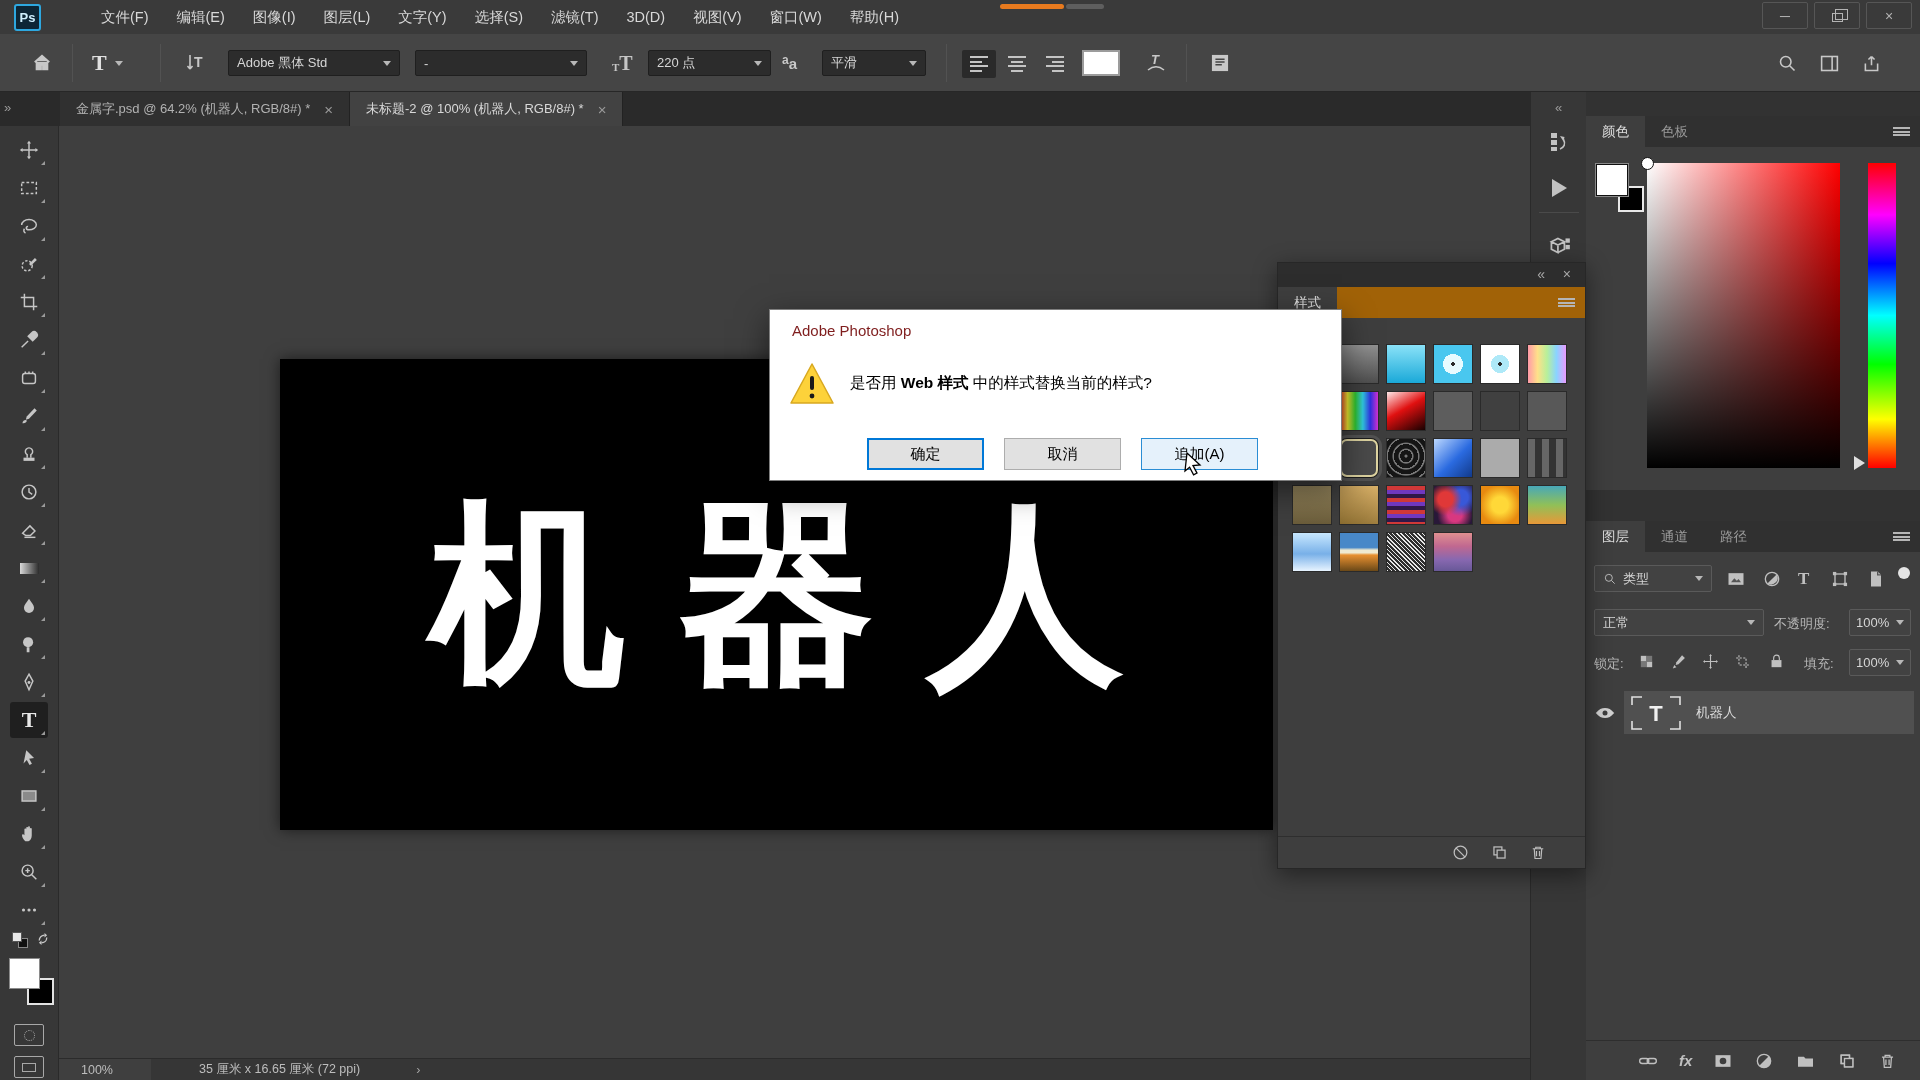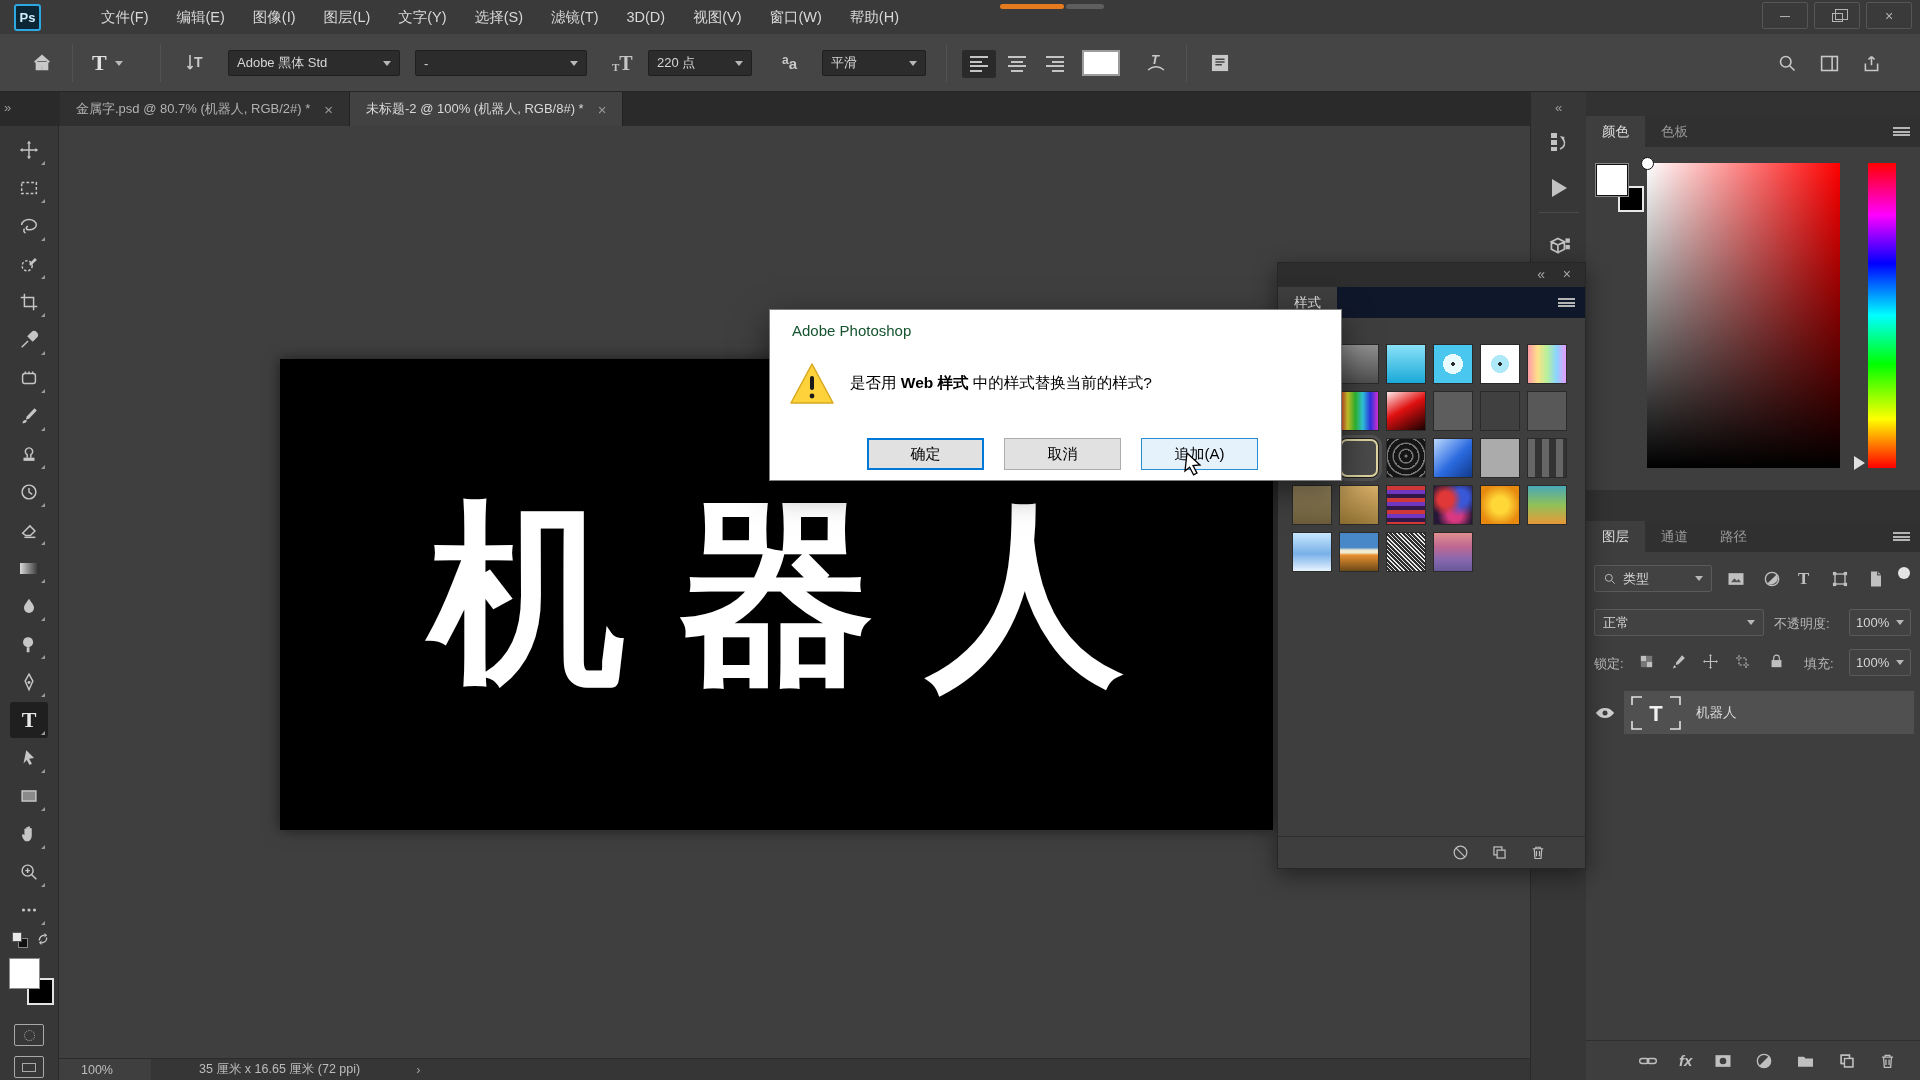--- a/index.html
+++ b/index.html
@@ -120,21 +120,21 @@
   .pill { width:15px; height:28px; border-radius:8px; background:#2c2c2c; position:relative; }
   .pill::before { content:""; position:absolute; left:1.5px; top:1.5px; width:12px; height:12px; border-radius:50%; background:#e4e4e4; }
   .lp-bottom { position:absolute; left:0; bottom:0; width:334px; height:40px; border-top:1px solid #2e2e2e;
                display:flex; align-items:center; gap:21px; padding-left:52px; }
   .lp-bottom svg { stroke:#c0c0c0; fill:none; stroke-width:1.6; }
   .fx-txt { color:#c0c0c0; font-size:15px; font-style:italic; font-weight:bold; }
 
   
   .dialog { left:769px; top:309px; width:573px; height:172px; background:#ffffff; border:1px solid #7e7e7e;
             box-shadow:0 10px 30px rgba(0,0,0,.5); z-index:100; color:#111; }
-  .dlg-title { position:absolute; left:22px; top:12px; font-size:15px; color:#14532d; }
+  .dlg-title { position:absolute; left:22px; top:12px; font-size:15px; color:#7f1d1d; }
   .dlg-msg { position:absolute; left:80px; top:63px; font-size:15.5px; color:#000; }
   .dlg-btn { position:absolute; top:128px; width:117px; height:32px; font-size:15px; color:#000;
              display:flex; align-items:center; justify-content:center; }
   .btn-ok { left:97px; background:#e1e1e1; border:2px solid #0078d7; }
   .btn-cancel { left:234px; background:#e1e1e1; border:1px solid #adadad; }
   .btn-append { left:371px; background:#e5f1fb; border:1px solid #2a8dd4; }
   .cursor { left:1183px; top:452px; z-index:110; }
 </style>
 </head>
 <body>
@@ -191,21 +191,21 @@
         <span class="chev"></span>
     </div>
     <div class="ob field" style="left:415px;width:172px;">
       <span>-</span>
         <span class="chev"></span>
     </div>
     <div class="ob" style="left:612px;">
       <span class="ticon" style="font-size:11px;margin-top:7px;">T</span>
         <span class="ticon" style="font-size:20px;">T</span>
     </div>
-    <div class="ob field" style="left:648px;width:104px;">
+    <div class="ob field" style="left:648px;width:123px;">
       <span>220 点</span>
         <span class="chev"></span>
     </div>
     <div class="ob" style="left:782px;color:#c8c8c8;font-size:15px;font-weight:bold;">
       <span style="font-size:12px;margin-top:-6px;">a</span>
         <span>a</span>
     </div>
     <div class="ob field" style="left:822px;width:104px;">
       <span>平滑</span>
         <span class="chev"></span>
@@ -265,21 +265,21 @@
       <svg width="21" height="21" viewBox="0 0 24 24" stroke="#c8c8c8" fill="none" stroke-width="1.8">
           <path d="M12 14V4M12 4l-3.5 3.5M12 4l3.5 3.5M5 12v8h14v-8"></path>
         </svg>
     </div>
   </div>
 
   <div class="abs tabbar">
     <div class="doc-tabs">
 
         <div class="doc-tab">
-          <span>金属字.psd @ 80.7% (机器人, RGB/2#) *</span>
+          <span>金属字.psd @ 64.2% (机器人, RGB/8#) *</span>
           <span class="tab-close">×</span>
         </div>
 
         <div class="doc-tab active">
           <span>未标题-2 @ 100% (机器人, RGB/8#) *</span>
           <span class="tab-close">×</span>
         </div>
       </div>
   </div>
   <div class="abs expand-left">»</div>
@@ -610,21 +610,21 @@
           <path d="M10 10v7M14 10v7"></path>
         </svg>
     </div>
   </div>
 
   <div class="abs styles-panel">
     <div class="styles-header">
       <span class="hctl" style="right:40px;">«</span>
       <span class="hctl" style="right:14px;">×</span>
     </div>
-    <div class="ptab-row" style="background:#0f172a;">
+    <div class="ptab-row" style="background:#a16207;">
       <div class="ptab active" style="background:#3e3e3e;">样式</div>
       <span class="hamb"></span>
     </div>
     <div class="sw-grid">
 
         <div class="sw" style="background: rgb(232, 232, 232); left: 0px; top: 0px;"></div>
 
         <div class="sw" style="background: linear-gradient(rgb(144, 144, 144), rgb(78, 78, 78)); left: 47px; top: 0px;"></div>
 
         <div class="sw" style="background: linear-gradient(rgb(138, 226, 248), rgb(26, 169, 216)); left: 94px; top: 0px;"></div>

